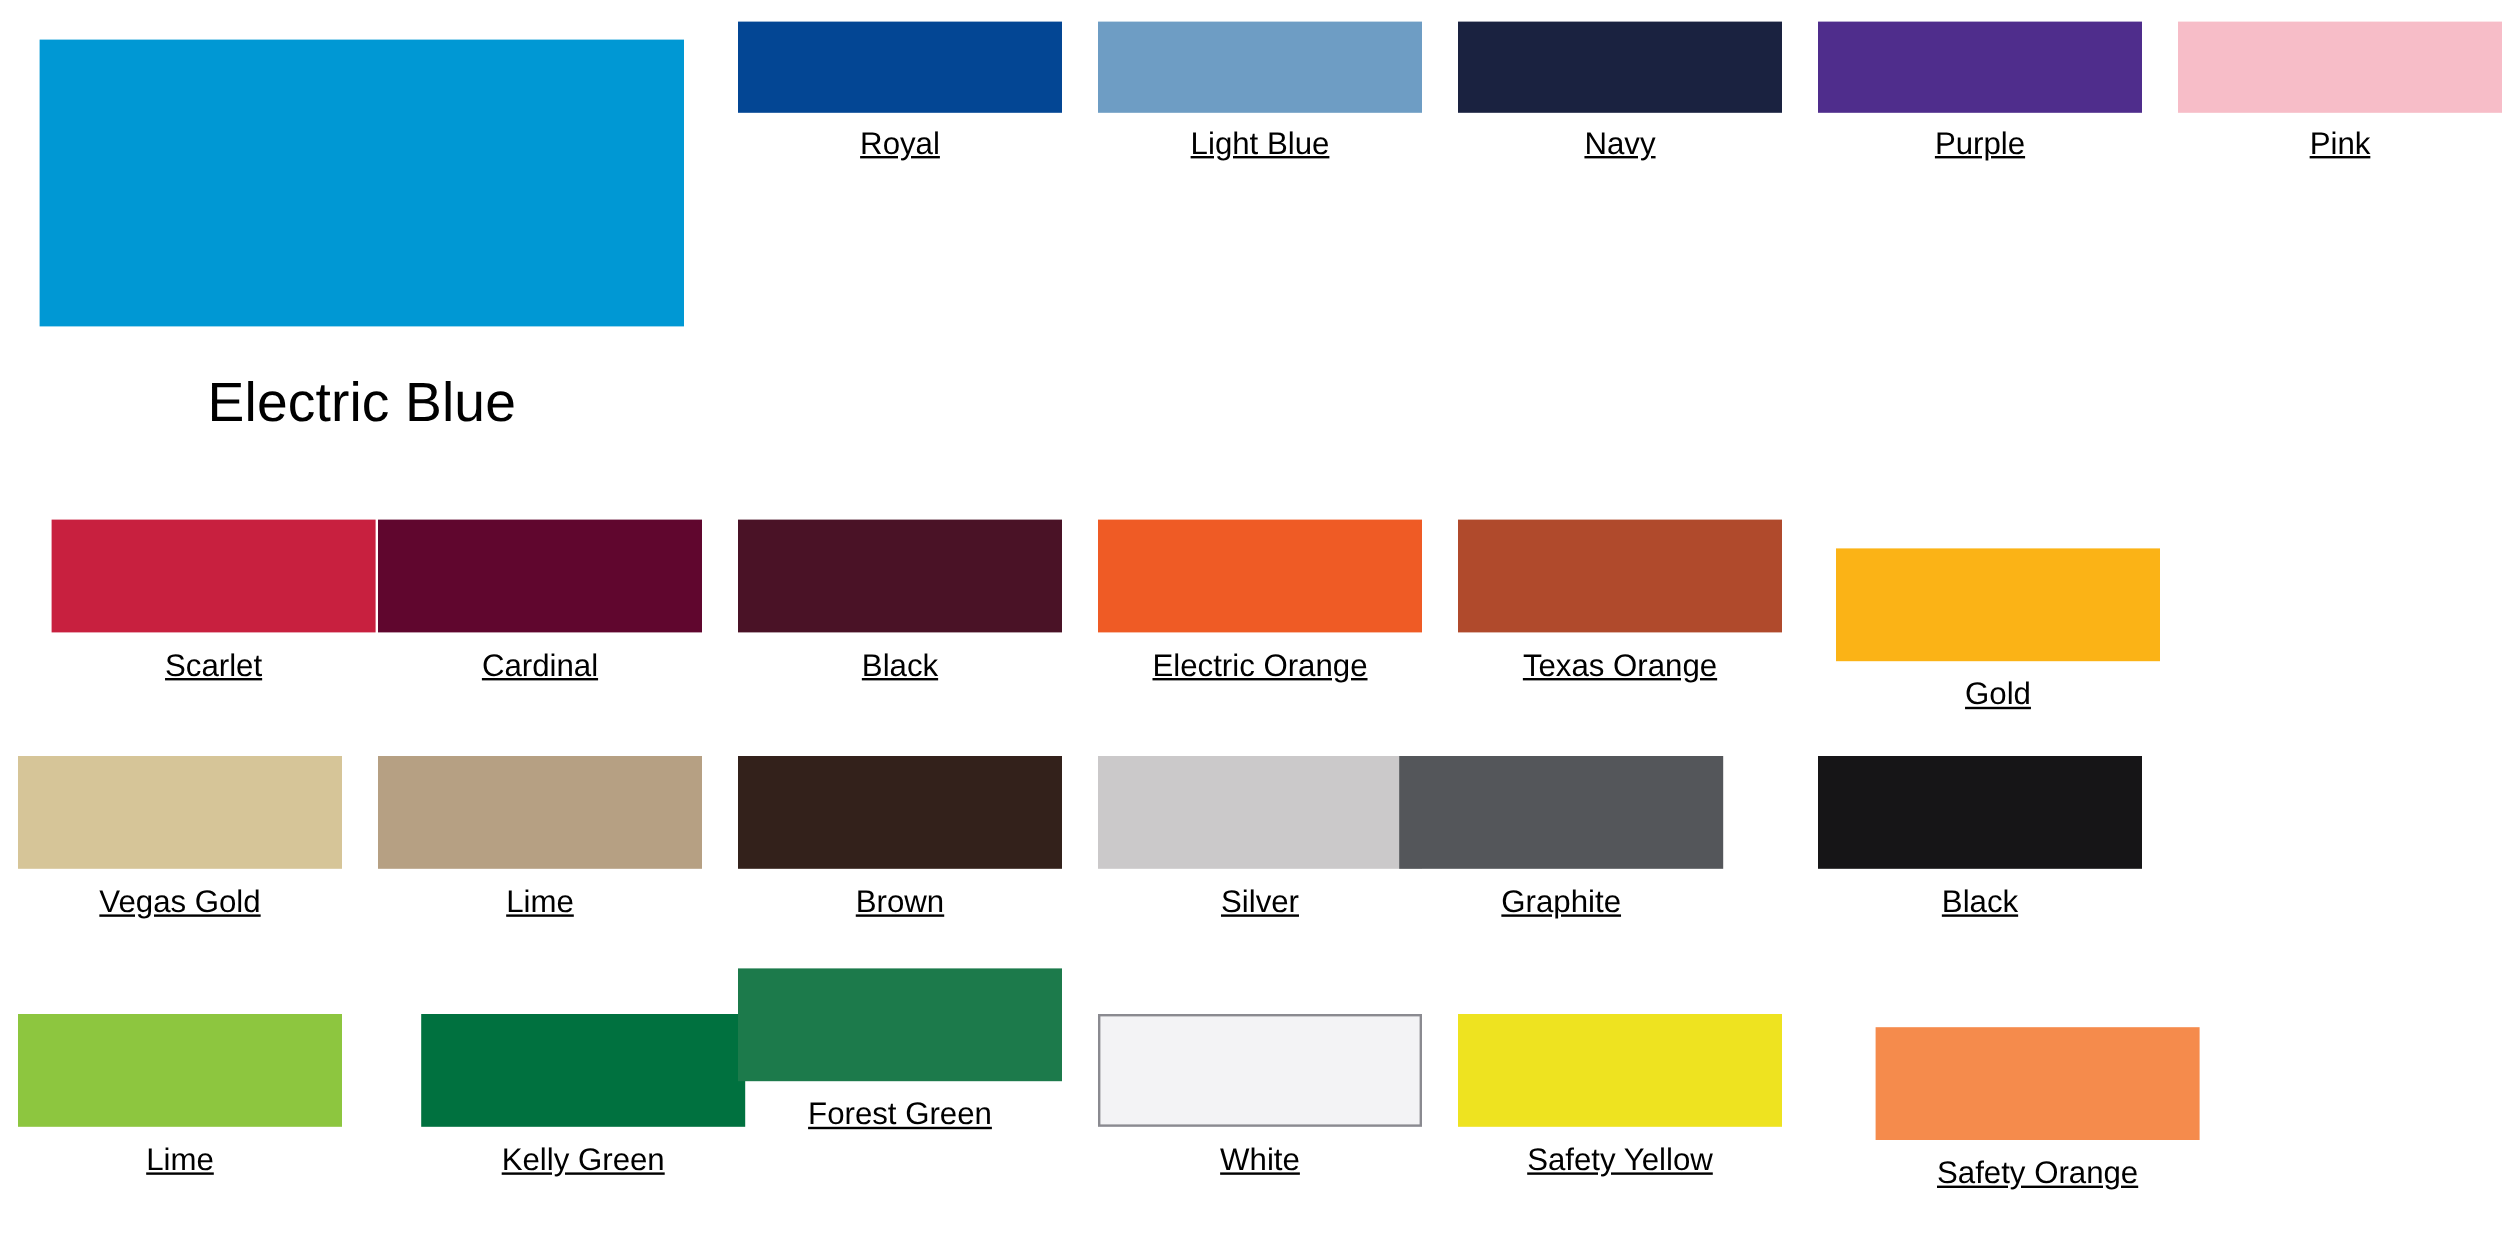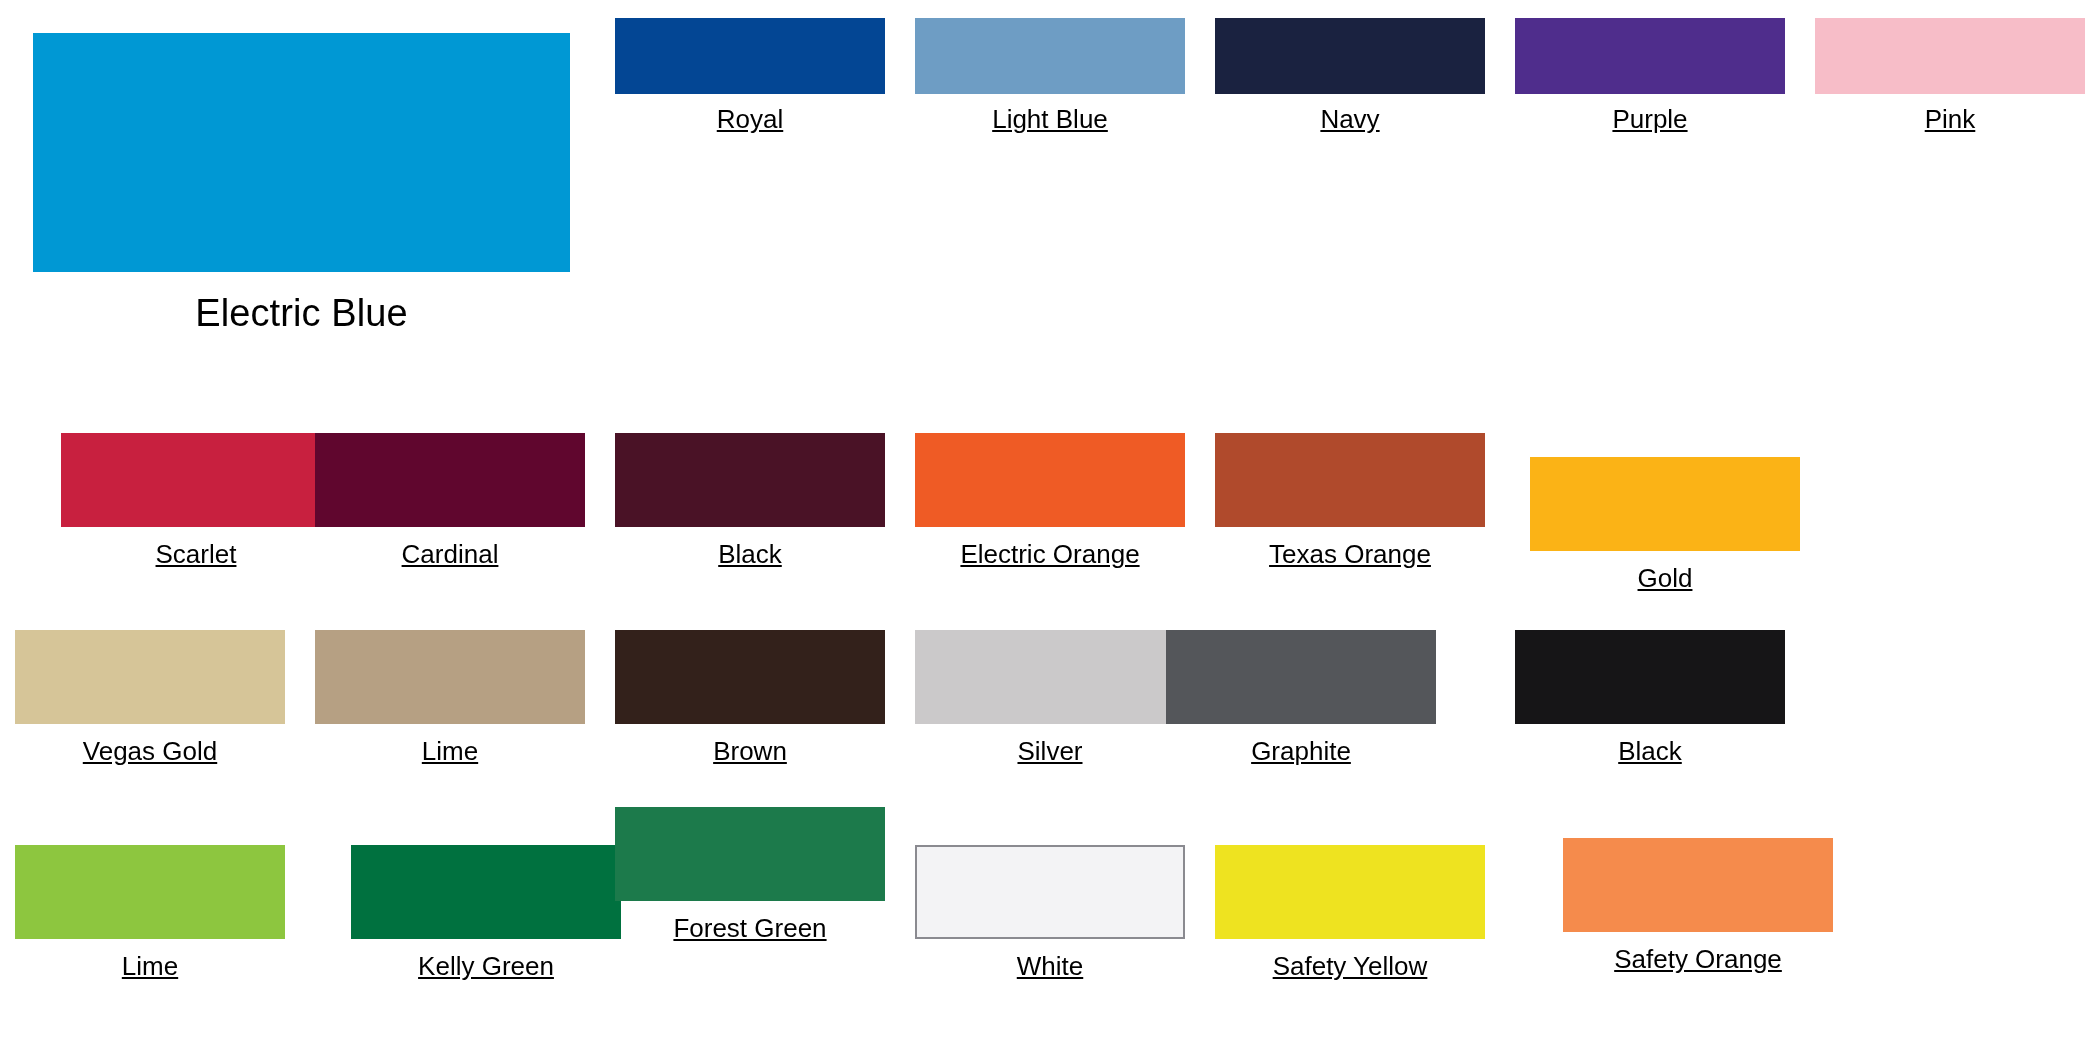--- a/index.html
+++ b/index.html
@@ -32,23 +32,23 @@
     width: 537px;
   }
   .hero-chip {
     width: 537px;
     height: 239px;
     background: #0098d4;
   }
   .hero-label {
     width: 537px;
     text-align: center;
-    font-size: 38px;
+    font-size: 46px;
     line-height: 58px;
-    margin-top: 12px;
+    margin-top: 34px;
     letter-spacing: 0.1px;
     white-space: nowrap;
   }
 
   
   .cell {
     position: absolute;
     width: 270px;
     text-decoration: underline;
   }
@@ -101,21 +101,21 @@
         <div class="label">Navy</div>
       </div>
       <div class="cell top-row" style="left: 1515px; top: 18px;">
         <div class="chip" style="background: rgb(79, 45, 140);"></div>
         <div class="label">Purple</div>
       </div>
       <div class="cell top-row" style="left: 1815px; top: 18px;">
         <div class="chip" style="background: rgb(247, 189, 200);"></div>
         <div class="label">Pink</div>
       </div>
-      <div class="cell" style="left: 21px; top: 433px; padding-left: 40px;">
+      <div class="cell" style="left: 3px; top: 433px; padding-left: 40px;">
         <div class="chip" style="background: rgb(200, 32, 63);"></div>
         <div class="label">Scarlet</div>
       </div>
       <div class="cell" style="left: 315px; top: 433px;">
         <div class="chip" style="background: rgb(96, 6, 46);"></div>
         <div class="label">Cardinal</div>
       </div>
       <div class="cell" style="left: 615px; top: 433px;">
         <div class="chip" style="background: rgb(74, 18, 38);"></div>
         <div class="label">Black</div>
@@ -169,19 +169,19 @@
         <div class="label">Forest Green</div>
       </div>
       <div class="cell" style="left: 915px; top: 845px;">
         <div class="chip outlined" style="background: rgb(243, 243, 245);"></div>
         <div class="label">White</div>
       </div>
       <div class="cell" style="left: 1215px; top: 845px;">
         <div class="chip" style="background: rgb(238, 227, 32);"></div>
         <div class="label">Safety Yellow</div>
       </div>
-      <div class="cell" style="left: 1515px; top: 838px; padding-left: 48px;">
+      <div class="cell" style="left: 1515px; top: 856px; padding-left: 48px;">
         <div class="chip" style="background: rgb(245, 139, 76);"></div>
         <div class="label">Safety Orange</div>
       </div>
     </div>
 
 </div>
 
 </body></html>

